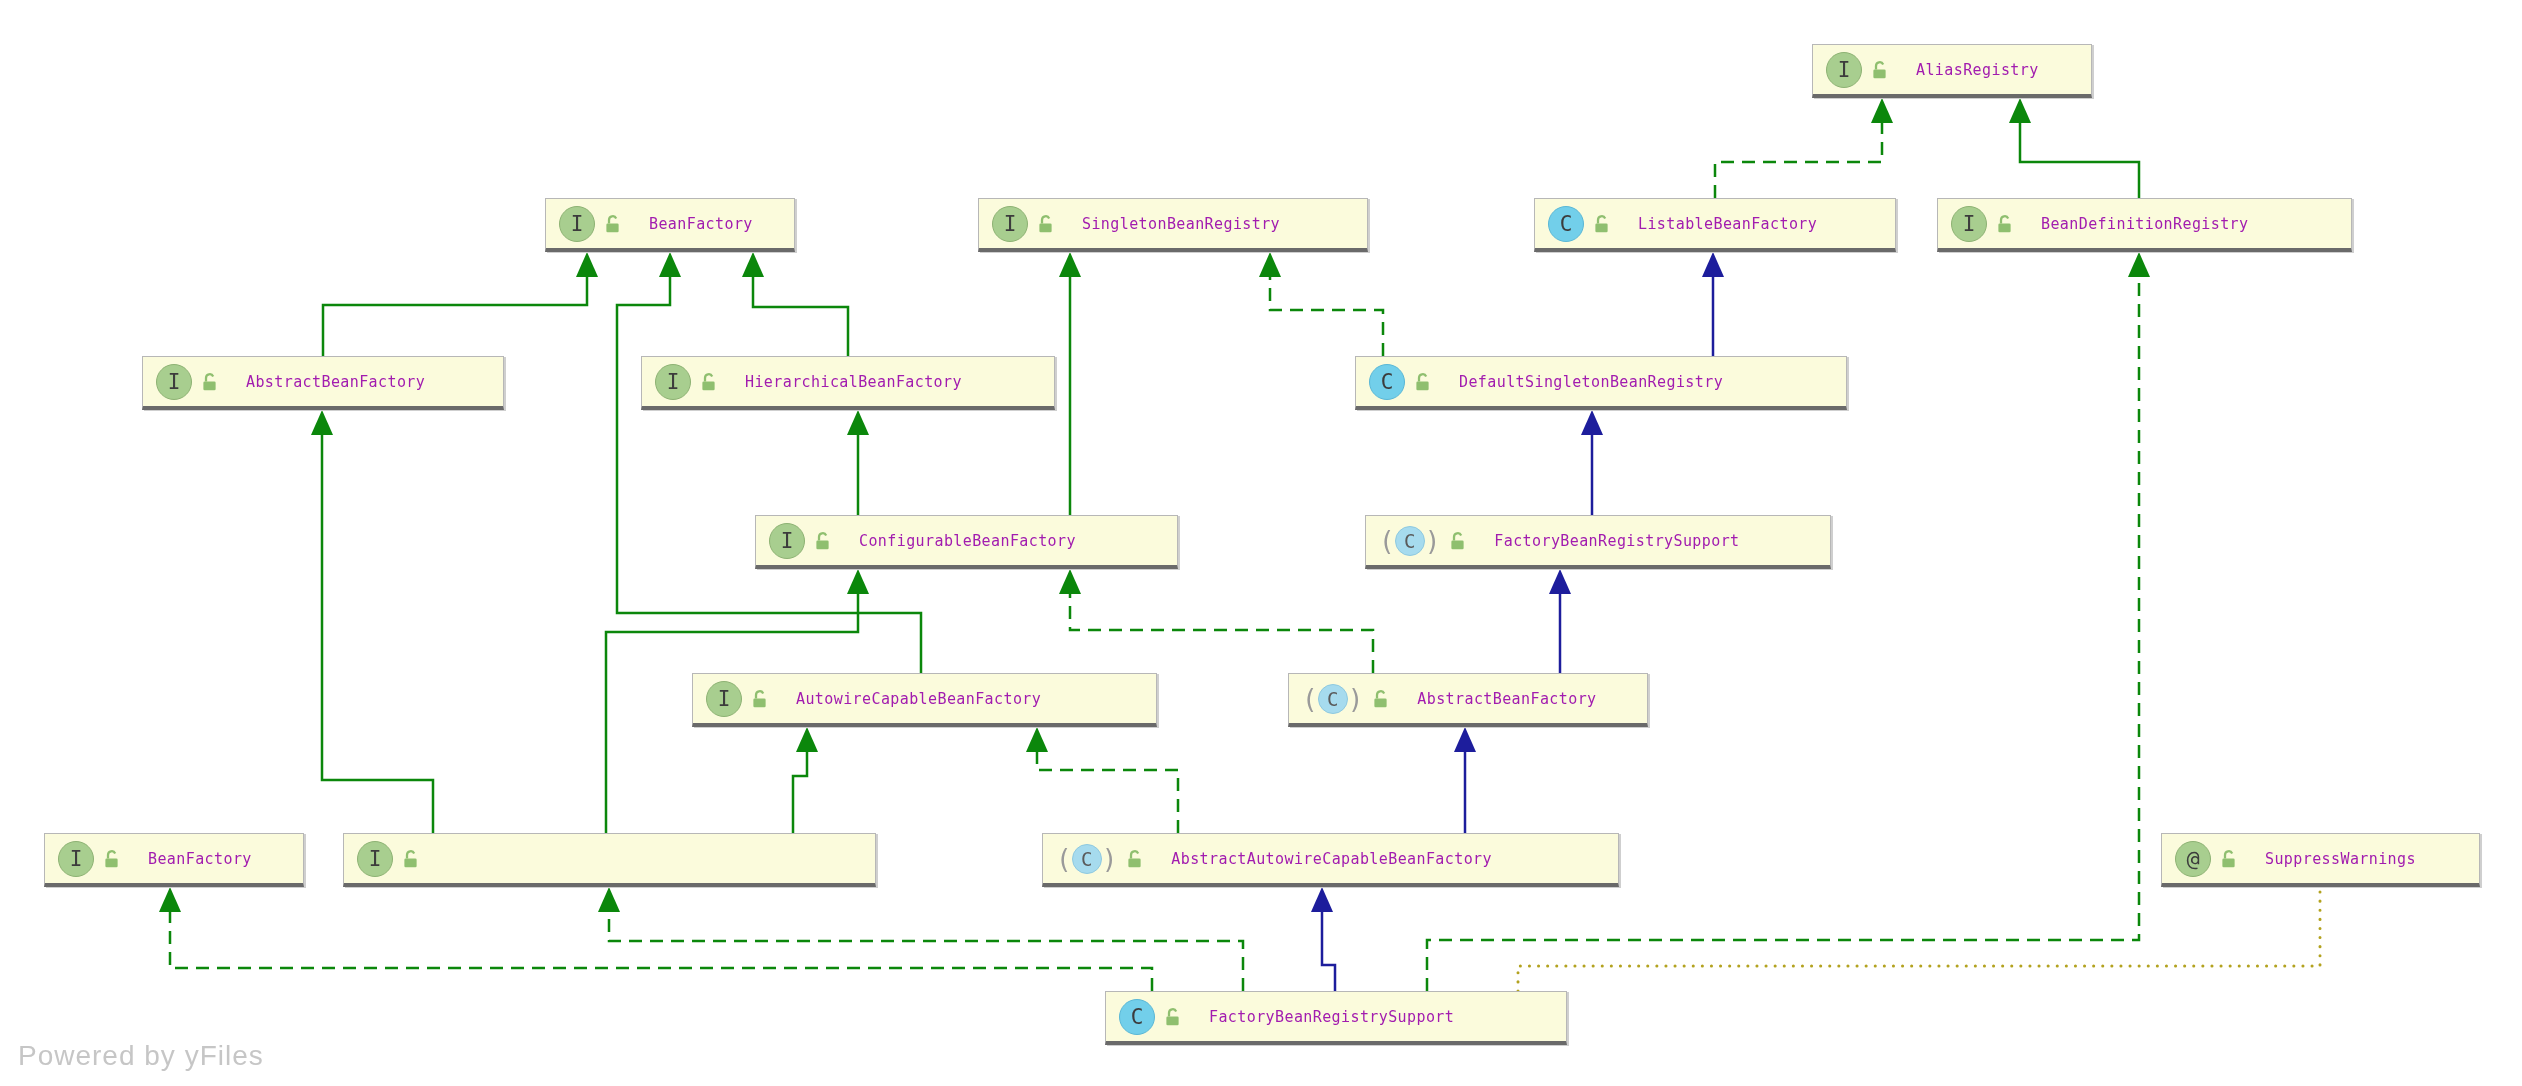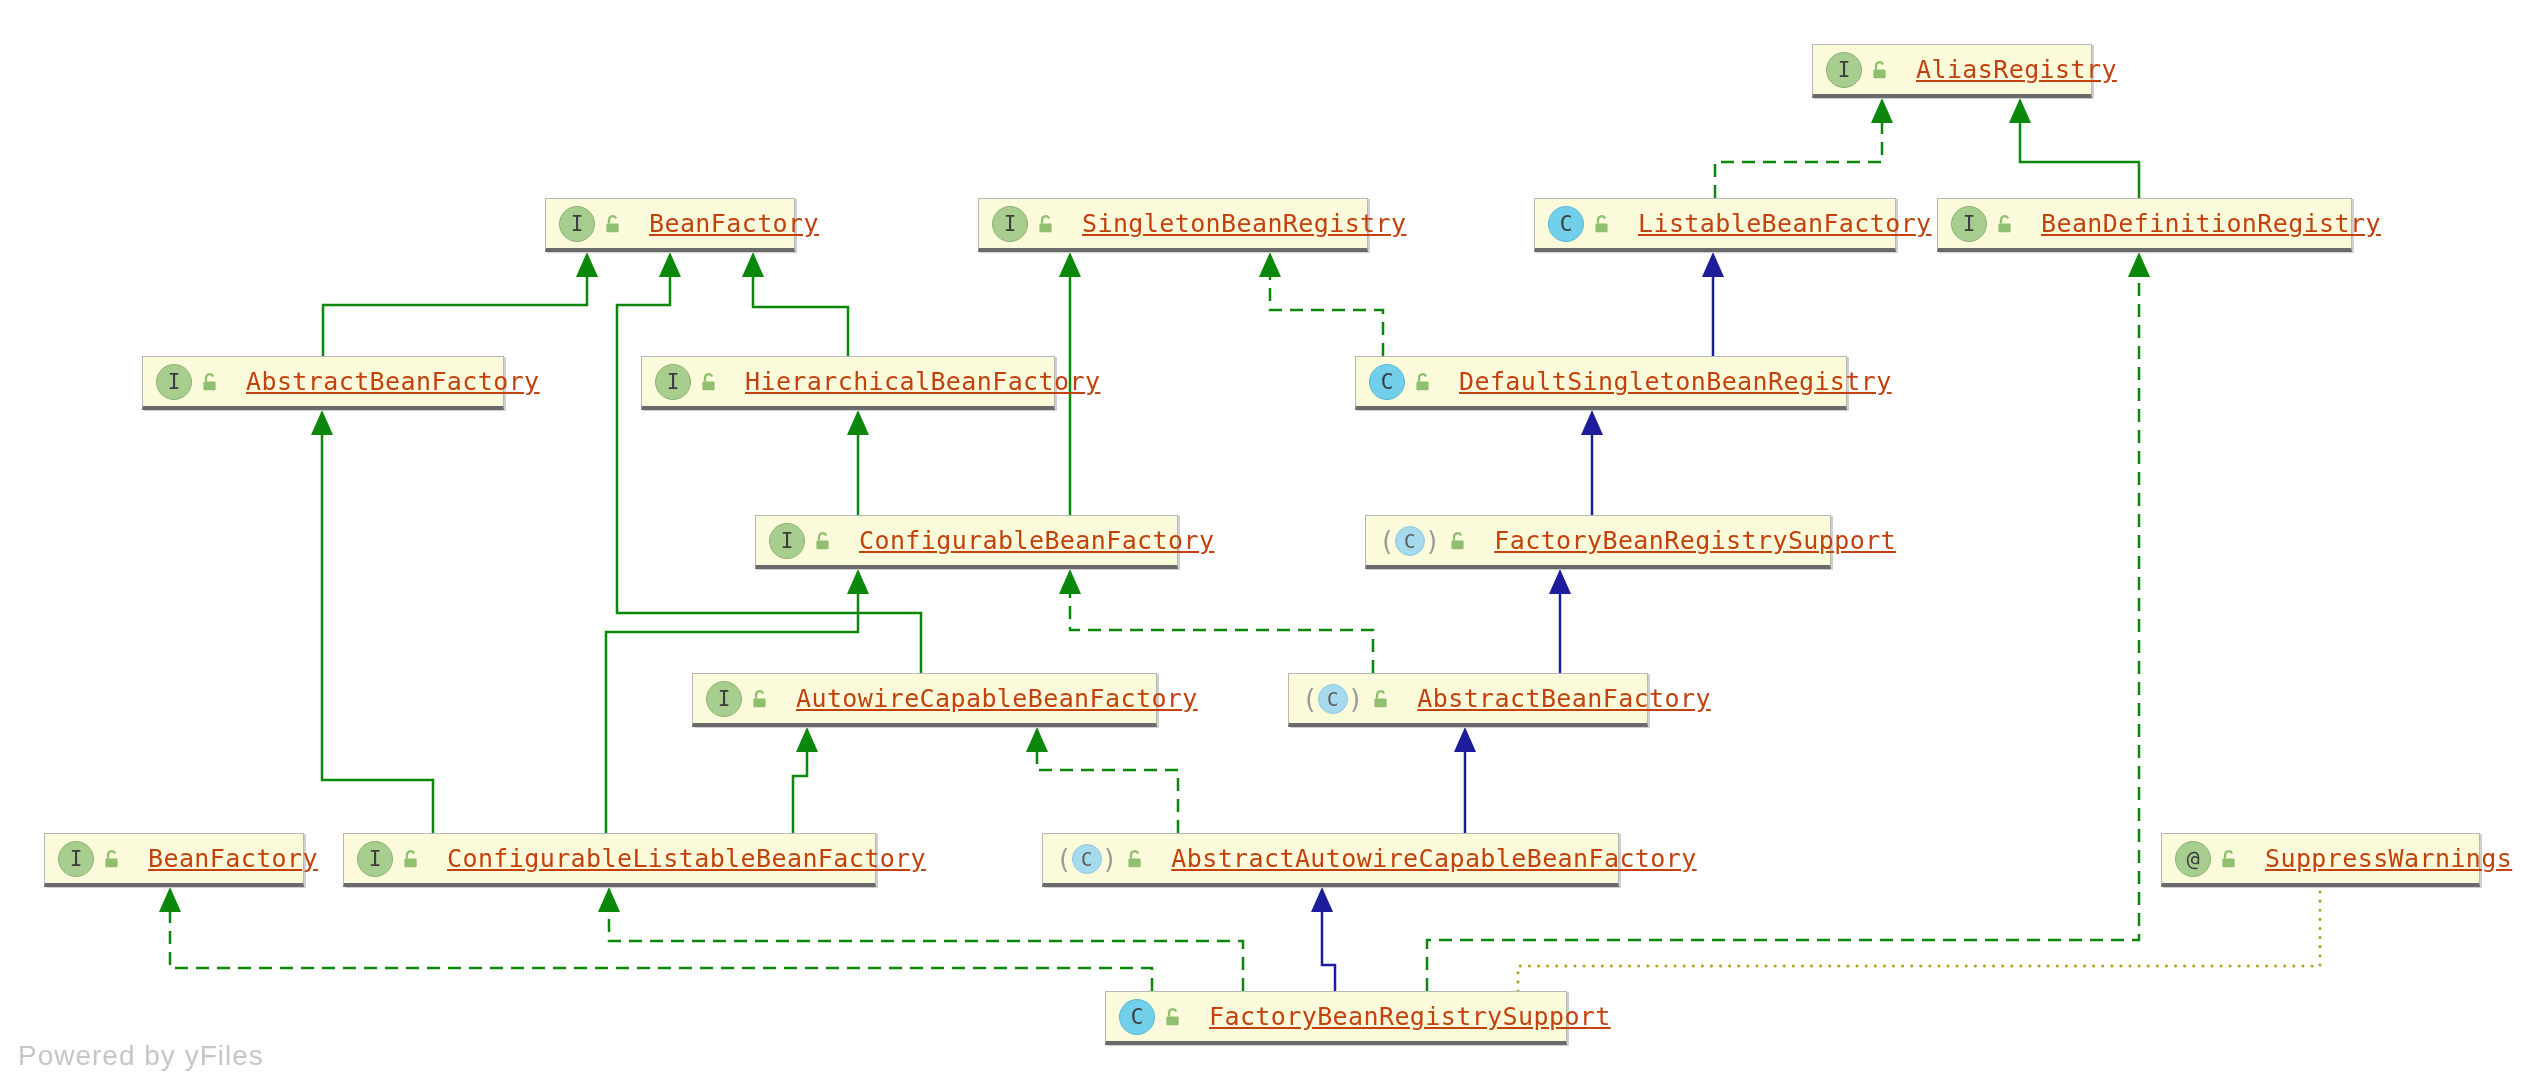--- a/index.html
+++ b/index.html
@@ -12,21 +12,21 @@
         display:flex;align-items:center;padding-left:13px;white-space:nowrap;cursor:default;}
   .badge{width:34px;height:34px;border-radius:50%;flex:0 0 auto;
          display:flex;align-items:center;justify-content:center;
          font-size:21px;color:#3c3c3c;}
   .badge.iface{background:#a8ce8f;border:1px solid #8db273;}
   .badge.cls{background:#72cfea;border:1px solid #5ab7d6;}
   .badge.abs{width:28px;height:28px;background:#a6dbee;border:1px solid #8ec9e0;color:#5a5a5a;font-size:19px;}
   .badge.anno{background:#a8ce8f;border:1px solid #8db273;font-size:22px;}
   .paren{color:#9a9a9a;font-size:26px;line-height:1;flex:0 0 auto;}
   .lockwrap{margin-left:7px;flex:0 0 auto;display:flex;align-items:center;}
-  .label{margin-left:26px;font-size:25px;color:#c2410c;letter-spacing:0.4px;text-decoration:underline;}
+  .label{margin-left:26px;font-size:15px;color:#a21caf;letter-spacing:0.4px;}
   #watermark{position:absolute;z-index:2;left:18px;top:1040px;
              font-family:"Liberation Sans", sans-serif;font-size:28px;color:#c6c6c6;letter-spacing:1px;}
 </style>
 </head>
 <body>
 
 <div id="stage">
   <svg id="edges" width="2522" height="1086">
       <g>
         <polyline points="323,358 323,305 587,305 587,275" fill="none" stroke="#0b870b" stroke-width="2.5"></polyline>
@@ -252,21 +252,20 @@
       <span class="label">BeanFactory</span>
     </div>
     <div class="node" style="left: 343px; top: 833px; width: 533px; height: 54px;">
       <span class="badge iface">I</span>
       <span class="lockwrap">
         <svg width="21" height="21" viewBox="0 0 24 24">
           <path d="M8 12 V8 a4.3 4.3 0 0 1 8.2 -1.8" fill="none" stroke="#8fbf6f" stroke-width="2.6"></path>
           <rect x="5" y="12" width="14" height="10" rx="1.5" fill="#8fbf6f"></rect>
         </svg>
       </span>
-      <span class="label">ConfigurableListableBeanFactory</span>
     </div>
     <div class="node" style="left: 1042px; top: 833px; width: 577px; height: 54px;">
       <span class="paren">(</span>
       <span class="badge abs">C</span>
       <span class="paren">)</span>
       <span class="lockwrap">
         <svg width="21" height="21" viewBox="0 0 24 24">
           <path d="M8 12 V8 a4.3 4.3 0 0 1 8.2 -1.8" fill="none" stroke="#8fbf6f" stroke-width="2.6"></path>
           <rect x="5" y="12" width="14" height="10" rx="1.5" fill="#8fbf6f"></rect>
         </svg>

